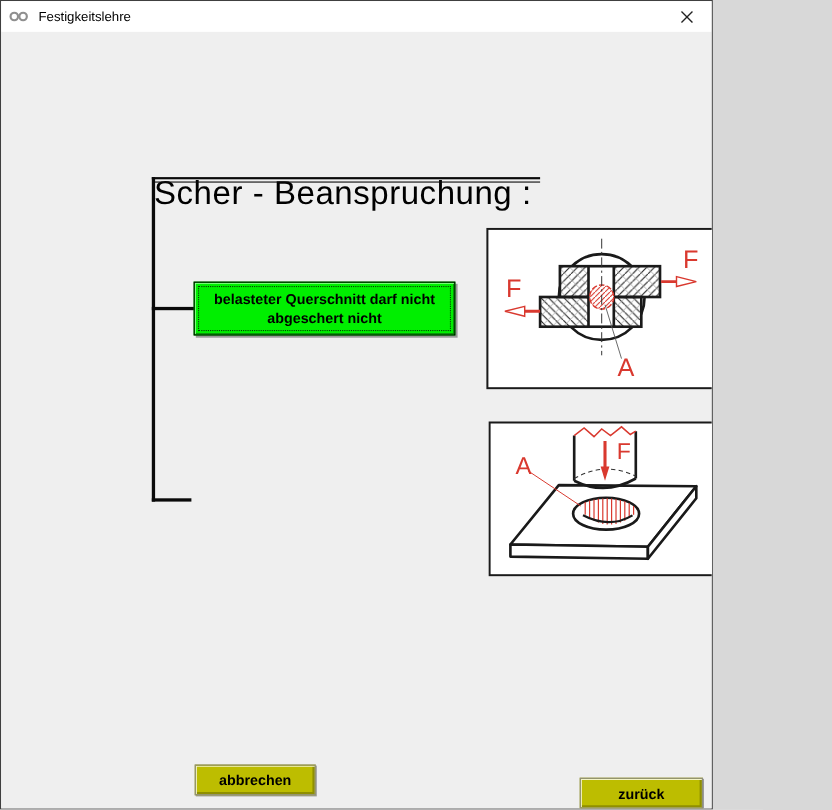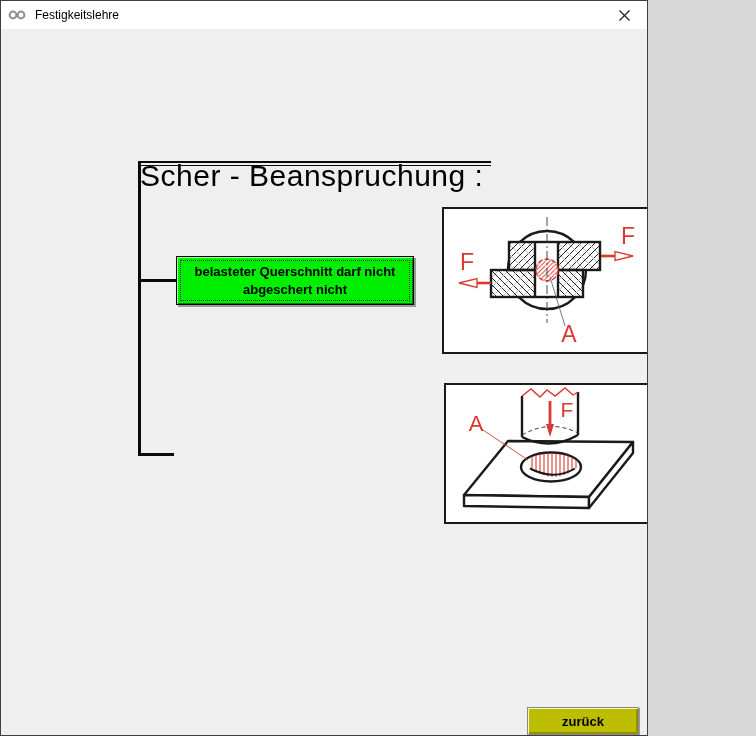--- a/index.html
+++ b/index.html
@@ -176,18 +176,21 @@
         <line x1="106" y1="18" x2="106" y2="44" stroke="#d9392f" stroke-width="2.8"></line>
         <polygon points="106,54 102,41 110,41" fill="#d9392f"></polygon>
         <text x="123" y="34" font-size="21" fill="#d9392f" text-anchor="middle">F</text>
       </g>
       <g>
         <line x1="36" y1="45" x2="84" y2="77" stroke="#d9392f" stroke-width="0.9"></line>
         <text x="32" y="48" font-size="22" fill="#d9392f" text-anchor="middle">A</text>
       </g>
     </svg>
 
+    <div class="nav-btn" id="cancelBtn">
+      <span>abbrechen</span>
+    </div>
     <div class="nav-btn" id="backBtn">
       <span>zurück</span>
     </div>
 
   </div>
 </div>
 
 </body></html>

